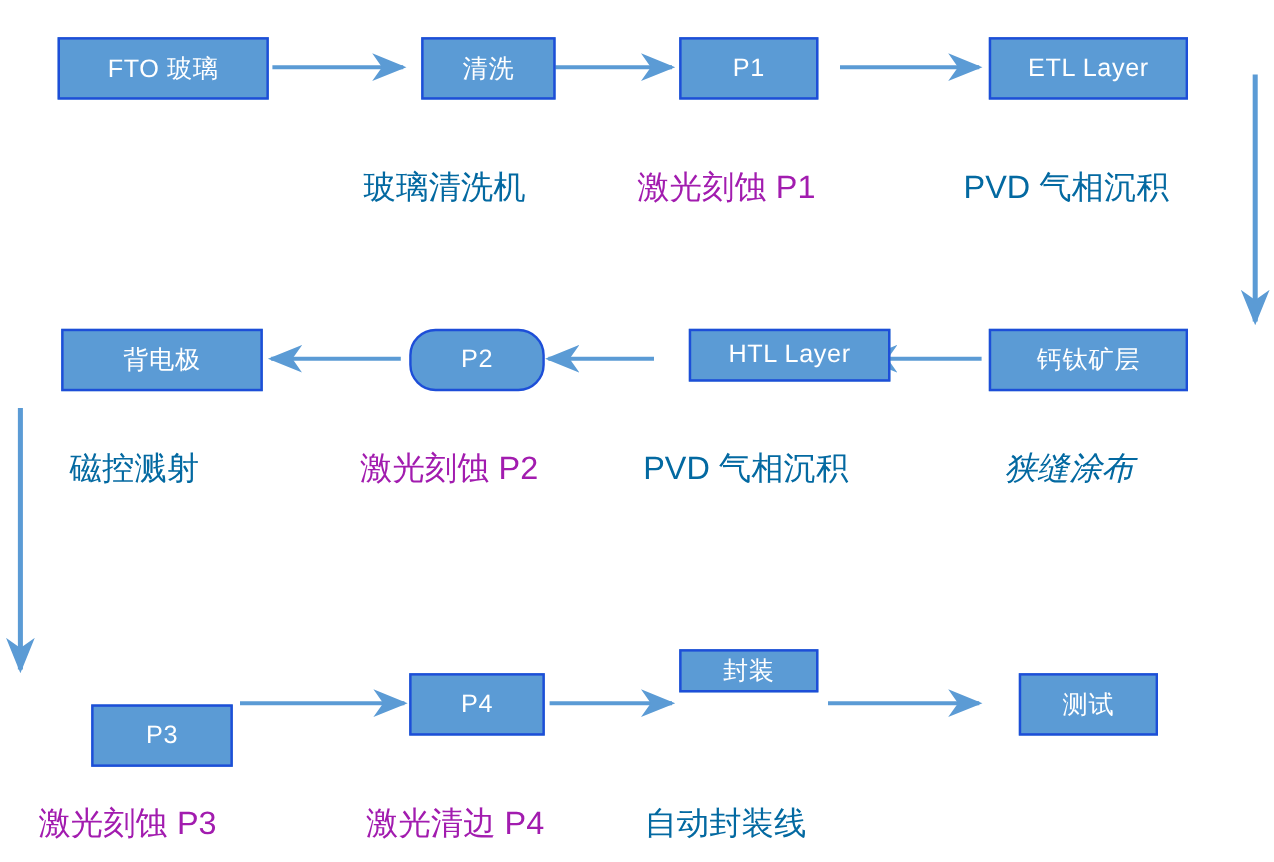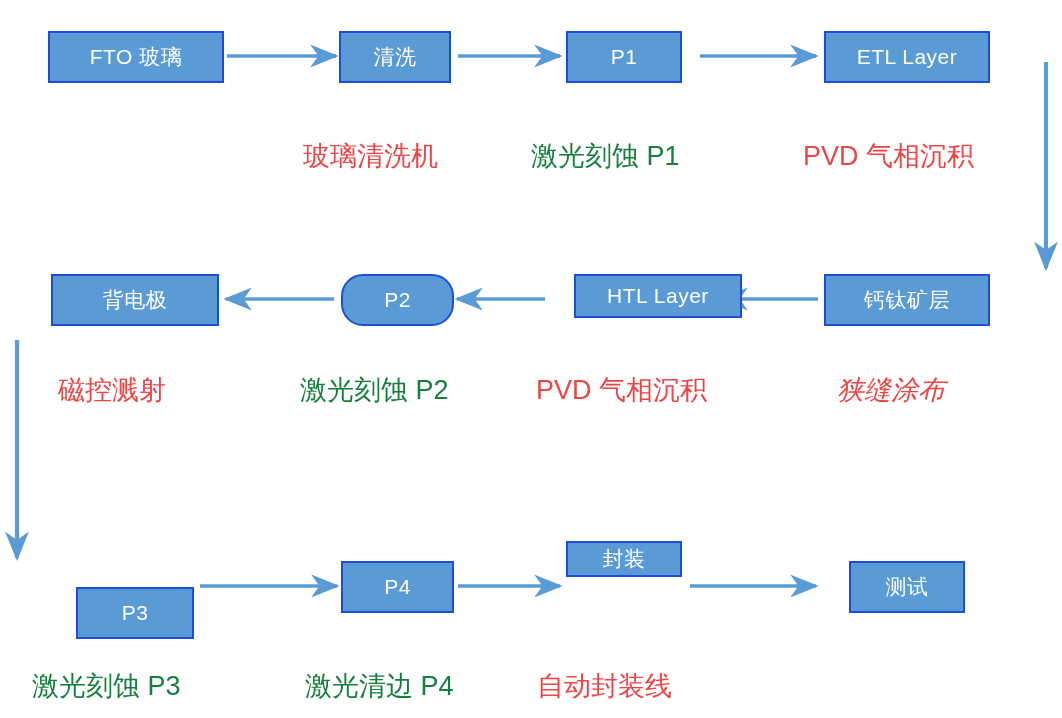--- a/index.html
+++ b/index.html
@@ -29,26 +29,26 @@
     display: flex;
     align-items: center;
     justify-content: center;
     box-sizing: border-box;
     letter-spacing: 0.5px;
     white-space: nowrap;
   }
   .caption {
     position: absolute;
     font-size: 27px;
-    color: #ef4444;
+    color: #0369a1;
     white-space: nowrap;
     line-height: 1;
   }
   .caption.red {
-    color: #15803d;
+    color: #a21caf;
   }
   svg.arrows {
     position: absolute;
     left: 0; top: 0;
     width: 1062px;
     height: 718px;
     pointer-events: none;
   }
 </style>
 </head>
@@ -104,21 +104,21 @@
       <line x1="458" y1="586" x2="560" y2="586" stroke="#5B9BD5" stroke-width="3.4" marker-end="url(#ah-r)"></line>
     </g>
     <g>
       <line x1="690" y1="586" x2="816" y2="586" stroke="#5B9BD5" stroke-width="3.4" marker-end="url(#ah-r)"></line>
     </g>
   </svg>
 
   <div class="node" style="left:48px;  top:31px;  width:176px; height:52px;">
     <span>FTO 玻璃</span>
   </div>
-  <div class="node" style="left:339px; top:31px; width:112px; height:52px;">
+  <div class="node" style="left:351px; top:31px; width:112px; height:52px;">
     <span>清洗</span>
   </div>
   <div class="node" style="left:566px; top:31px; width:116px; height:52px;">
     <span>P1</span>
   </div>
   <div class="node" style="left:824px; top:31px; width:166px; height:52px;">
     <span>ETL Layer</span>
   </div>
 
   <div class="caption" style="left:303px; top:143px;">玻璃清洗机</div>

